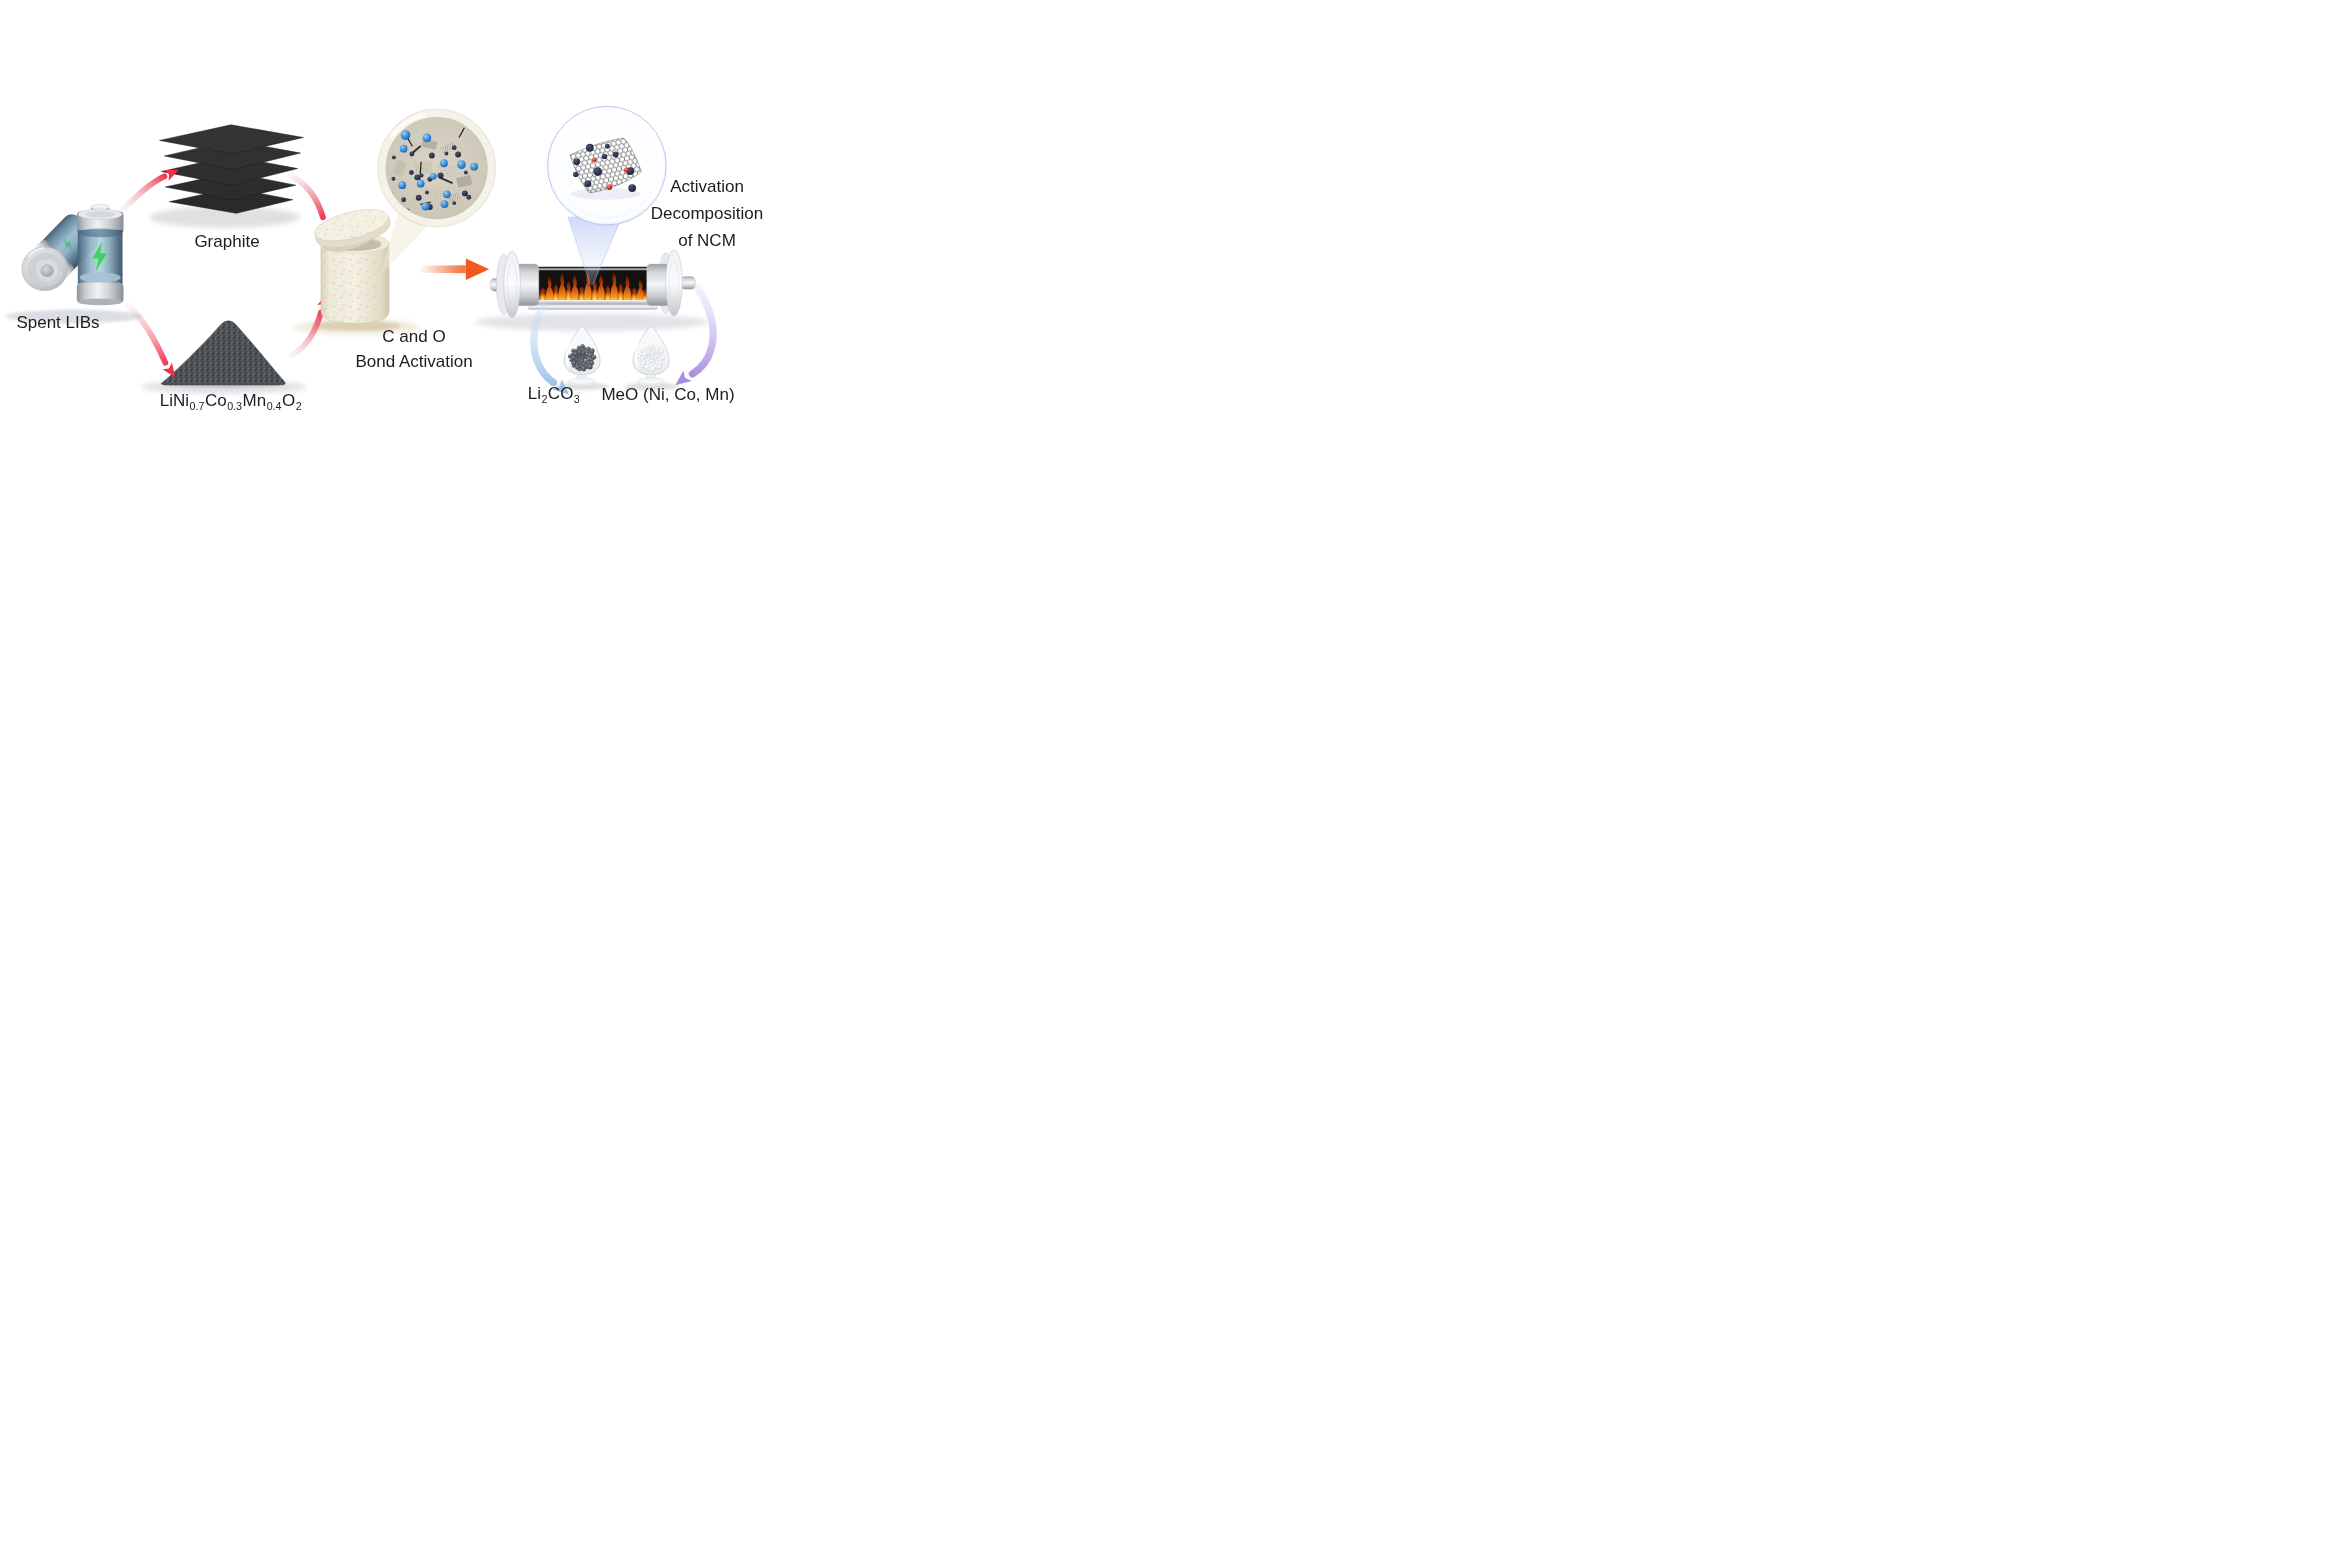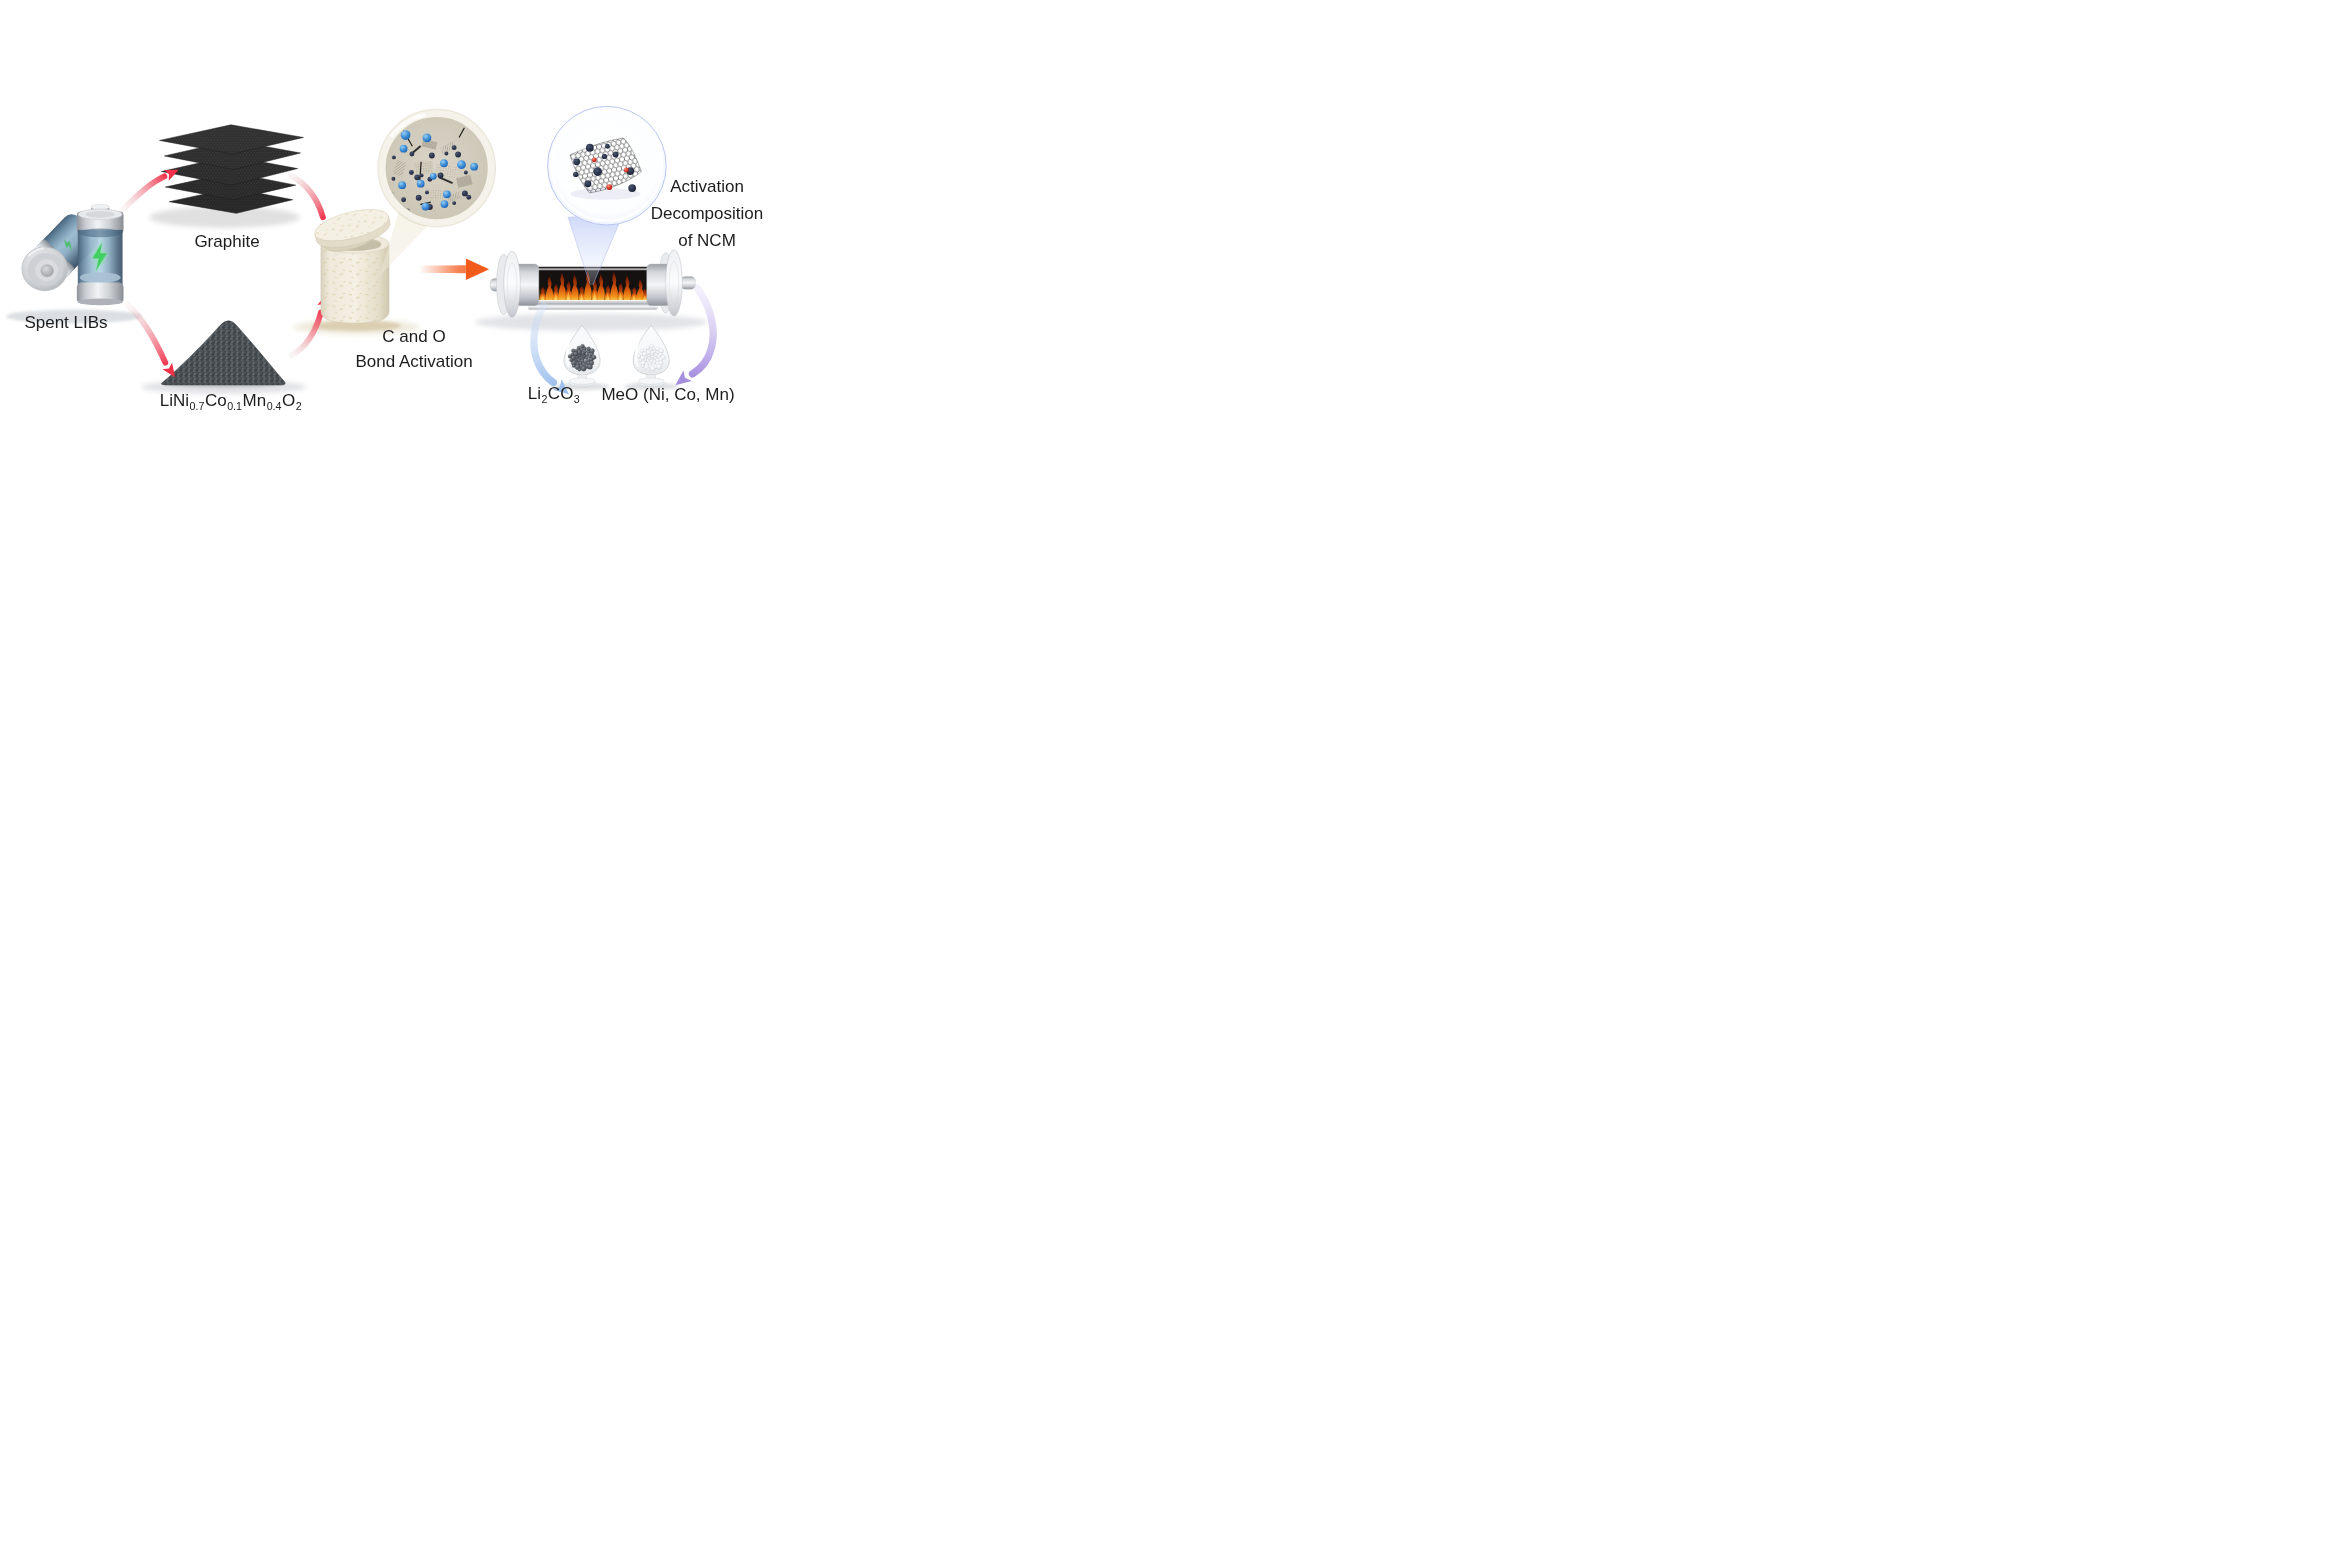--- a/index.html
+++ b/index.html
@@ -587,24 +587,24 @@
           </g>
         </g>
   <path d="M1313 700 C1307 718 1306 738 1311 752" stroke="#ffffff" stroke-width="4" fill="none" opacity=".9" stroke-linecap="round"></path>
   <rect x="1330" y="770" width="18" height="14" fill="#f0f2f4" stroke="#cfd3d6"></rect>
   <rect x="1333" y="770" width="12" height="14" fill="#eef0ee"></rect>
   <ellipse cx="1339" cy="788" rx="27" ry="7" fill="url(#glassV)" stroke="#c9cdd0"></ellipse>
   <ellipse cx="1339" cy="783" rx="27" ry="6.5" fill="#f5f7f8" stroke="#d4d8da"></ellipse>
 </g>
 </svg>
 
-<div class="label" style="left:66px;top:322px">Spent LIBs</div>
+<div class="label" style="left:58px;top:322px">Spent LIBs</div>
 <div class="label" style="left:227px;top:241px">Graphite</div>
 <div class="label" style="left:231px;top:401px">
-  <span>LiNi</span><span class="sub">0.7</span><span>Co</span><span class="sub">0.1</span><span>Mn</span><span class="sub">0.4</span><span>O</span><span class="sub">2</span>
+  <span>LiNi</span><span class="sub">0.7</span><span>Co</span><span class="sub">0.3</span><span>Mn</span><span class="sub">0.4</span><span>O</span><span class="sub">2</span>
 </div>
 <div class="label" style="left:414px;top:349px">
   <div>C and O</div>
   <div>Bond Activation</div>
 </div>
 <div class="label three" style="left:707px;top:213px">
   <div>Activation</div>
   <div>Decomposition</div>
   <div>of NCM</div>
 </div>

